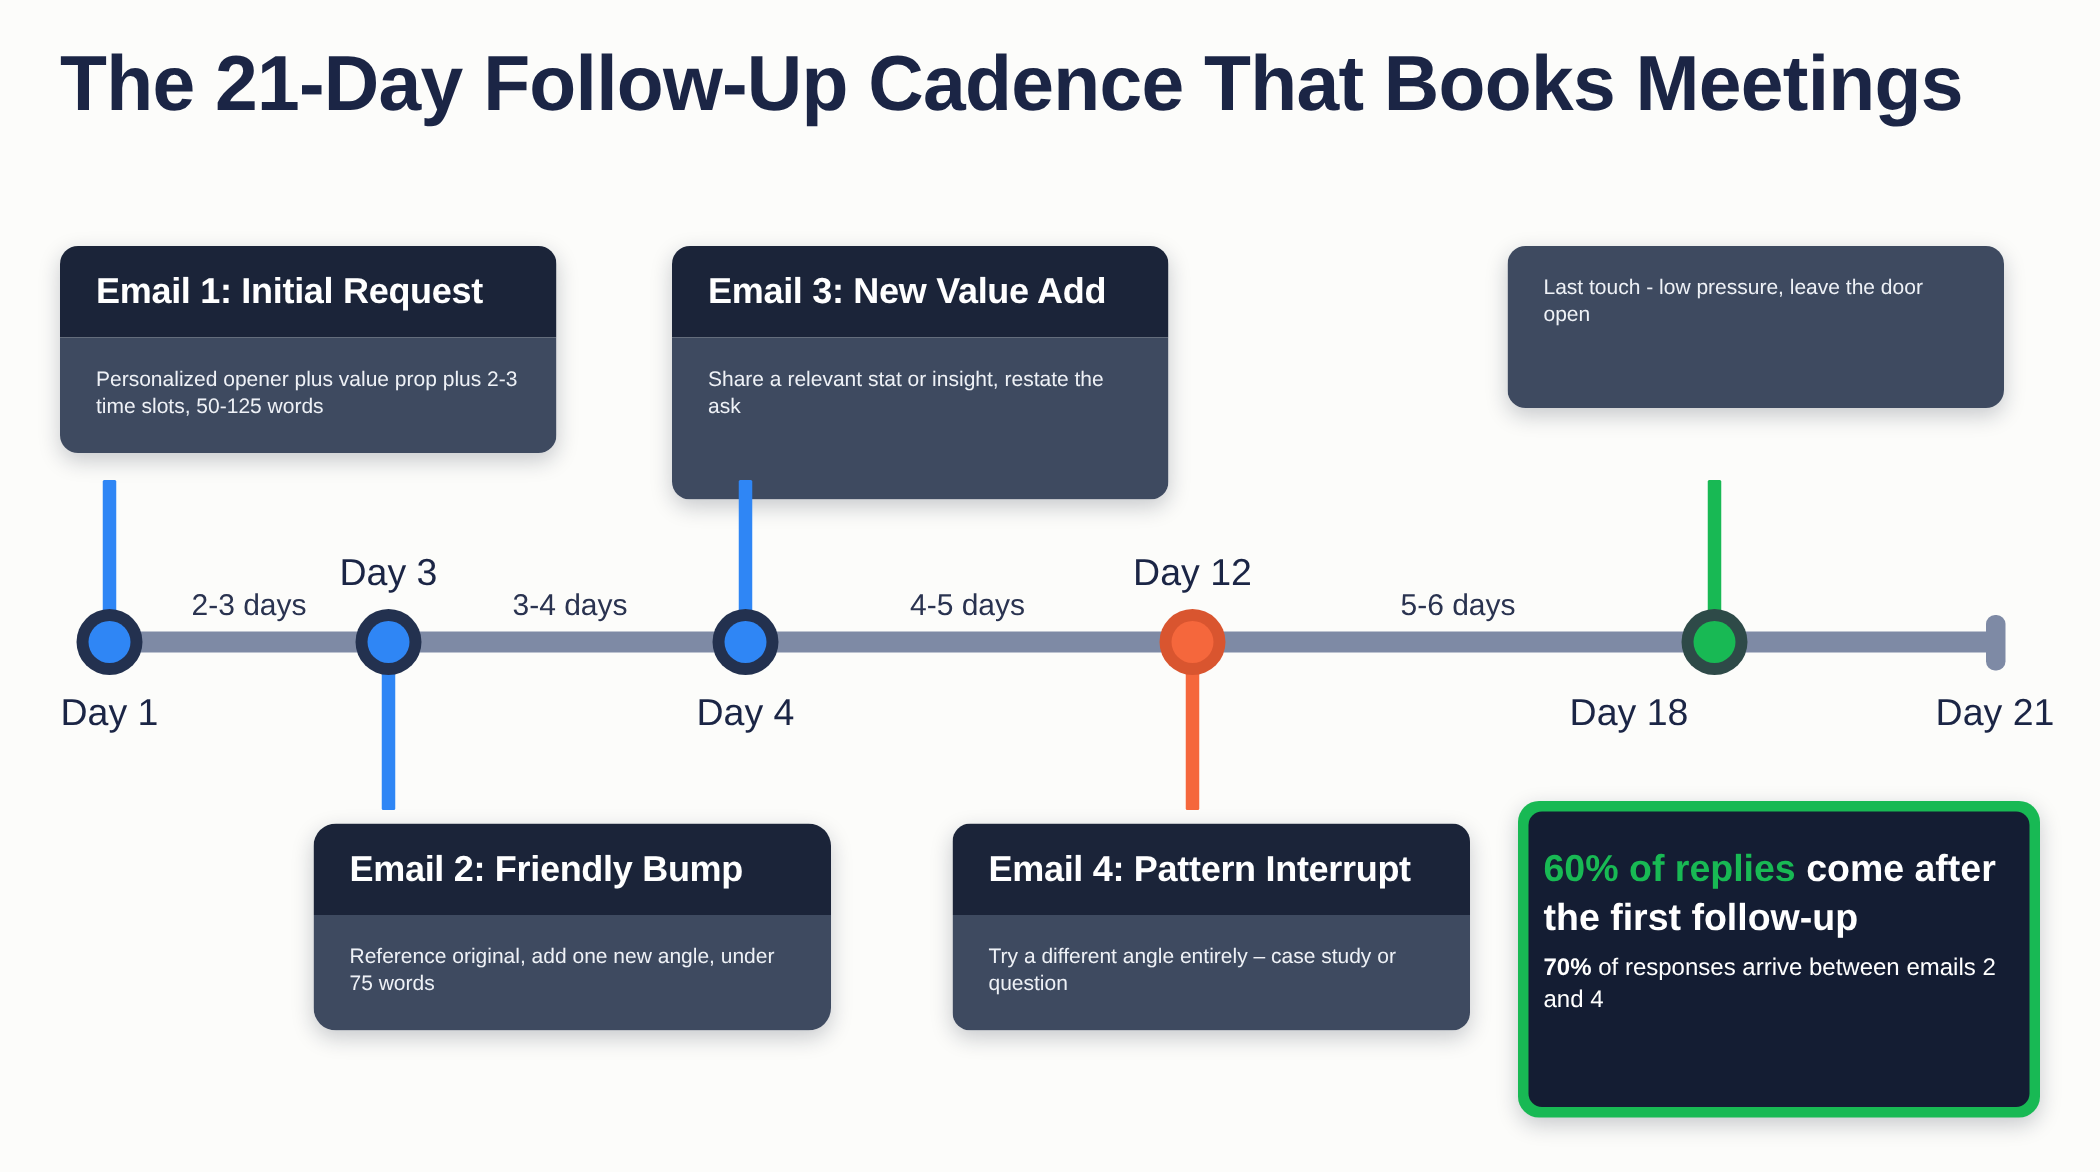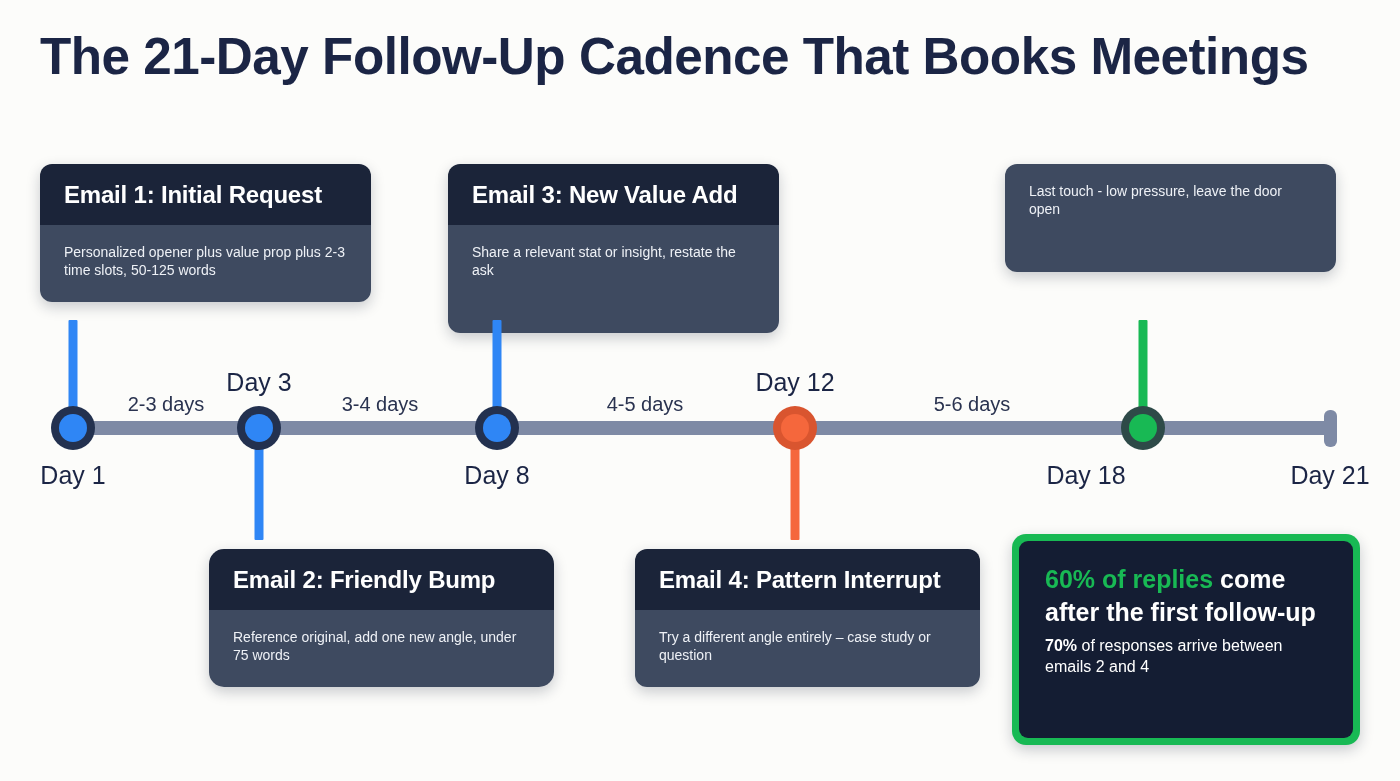--- a/index.html
+++ b/index.html
@@ -138,21 +138,21 @@
     background: #18b954;
     border-radius: 14px;
     padding: 7px;
     box-shadow: 0 5px 14px rgba(20,28,50,0.22);
   }
   .stat-inner {
     width: 100%;
     height: 100%;
     background: #141d33;
     border-radius: 9px;
-    padding: 22px 26px;
+    padding: 22px 10px;
   }
   .stat-line1 {
     font-size: 25px;
     font-weight: bold;
     color: #ffffff;
     line-height: 1.3;
   }
   .stat-line1 .hl { color: #18b954; }
   .stat-line2 {
     margin-top: 8px;
@@ -216,21 +216,21 @@
 </div>
 <div class="node node-orange" style="left:795px;">
   <div class="node-inner"></div>
 </div>
 <div class="node node-green" style="left:1143px;">
   <div class="node-inner"></div>
 </div>
 
 <div class="day-label day-below" style="left:73px;">Day 1</div>
 <div class="day-label day-above" style="left:259px;">Day 3</div>
-<div class="day-label day-below" style="left:497px;">Day 8</div>
+<div class="day-label day-below" style="left:497px;">Day 4</div>
 <div class="day-label day-above" style="left:795px;">Day 12</div>
 <div class="day-label day-below" style="left:1086px;text-align:right;">Day 18</div>
 <div class="day-label day-below" style="left:1330px;">Day 21</div>
 
 <div class="stat-box">
   <div class="stat-inner">
     <div class="stat-line1">
       <span class="hl">60% of replies</span><span> come after the first follow-up</span>
     </div>
     <div class="stat-line2">

